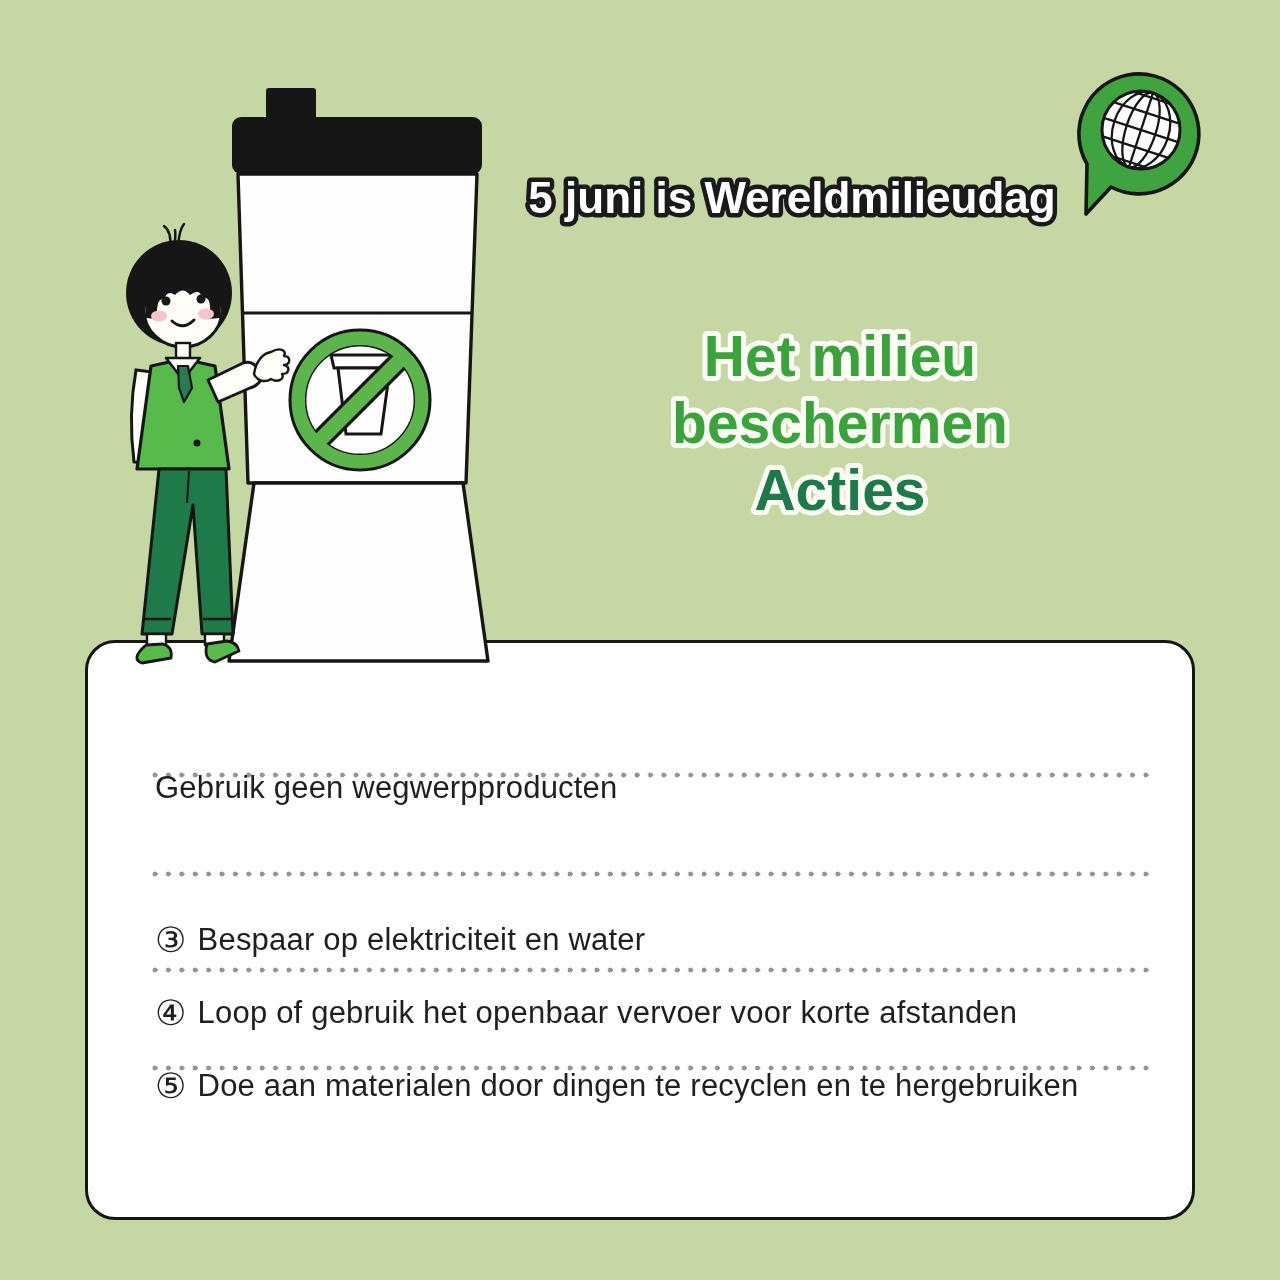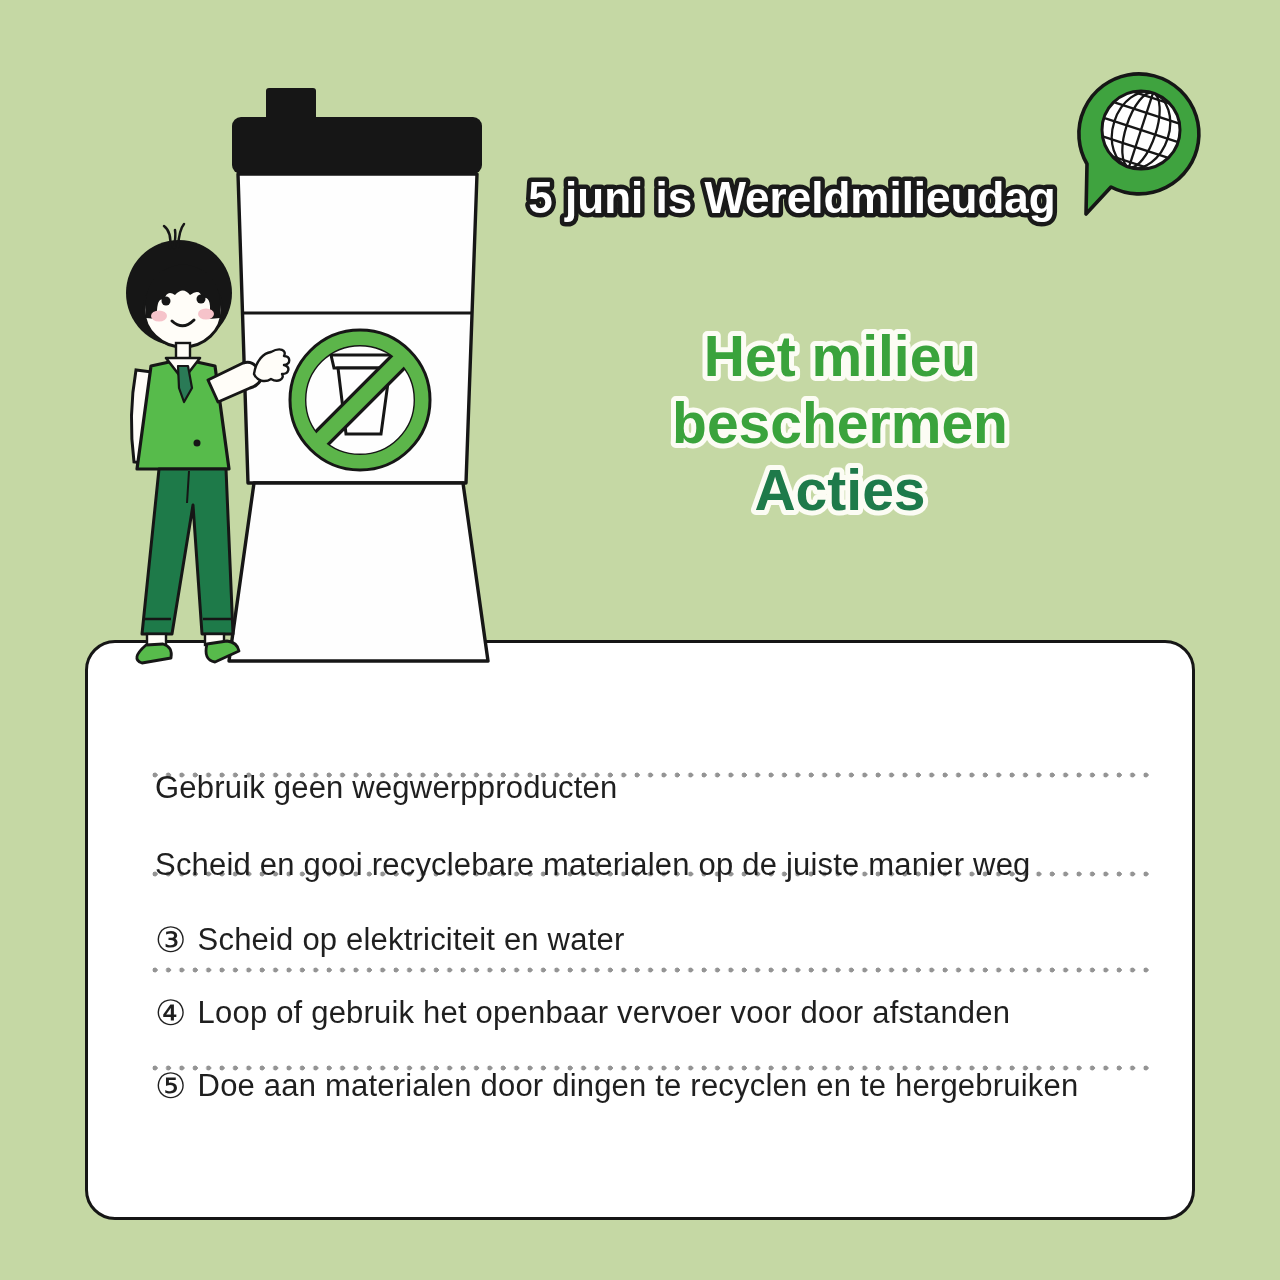--- a/index.html
+++ b/index.html
@@ -84,31 +84,27 @@
 
   <div class="dots" id="dots-1"></div>
   <div class="dots" id="dots-2"></div>
   <div class="dots" id="dots-3"></div>
   <div class="dots" id="dots-4"></div>
 
   <div class="item" id="item-1">
     <span class="num"></span>
     <span class="txt">Gebruik geen wegwerpproducten</span>
   </div>
-  <div class="item" id="item-2">
-    <span class="num"></span>
-    <span class="txt">Scheid en gooi recyclebare materialen op de juiste manier weg</span>
-  </div>
   <div class="item" id="item-3">
     <span class="num">③</span>
-    <span class="txt">Scheid op elektriciteit en water</span>
+    <span class="txt">Bespaar op elektriciteit en water</span>
   </div>
   <div class="item" id="item-4">
     <span class="num">④</span>
-    <span class="txt">Loop of gebruik het openbaar vervoer voor door afstanden</span>
+    <span class="txt">Loop of gebruik het openbaar vervoer voor korte afstanden</span>
   </div>
   <div class="item" id="item-5">
     <span class="num">⑤</span>
     <span class="txt">Doe aan materialen door dingen te recyclen en te hergebruiken</span>
   </div>
 
   <svg class="art" viewBox="0 0 1280 1280">
     <defs>
       <clipPath id="gc">
           <circle cx="1141" cy="130" r="38"></circle>

